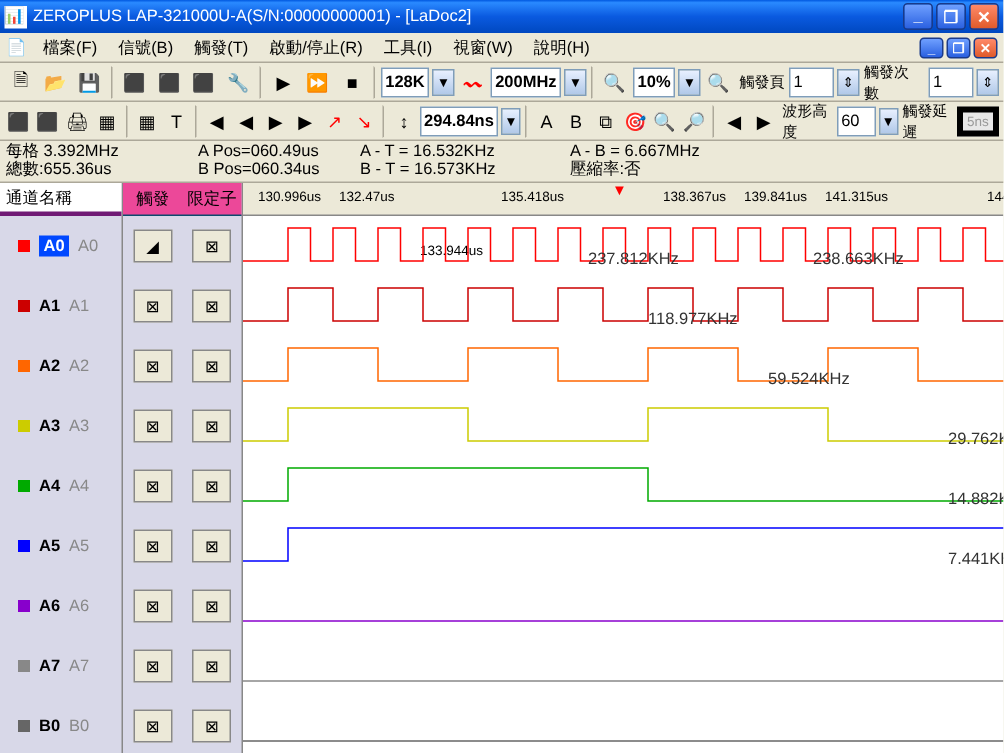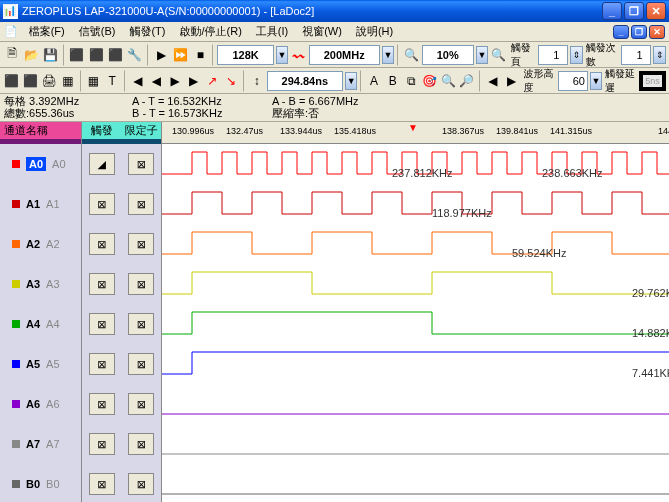--- a/index.html
+++ b/index.html
@@ -7,35 +7,35 @@
 .titlebar{height:22px;background:linear-gradient(#0058e0,#2a8aff 8%,#0a5ae0 50%,#0048c0);color:#fff;display:flex;align-items:center;padding:0 3px}
 .titlebar .icon{width:15px;height:15px;background:#fff;margin-right:4px}
 .win-btns{margin-left:auto;display:flex;gap:2px}
 .win-btn{width:20px;height:18px;border:1px solid #1a3a8a;border-radius:3px;background:linear-gradient(#6fa0ff,#2a60e0);color:#fff;display:flex;align-items:center;justify-content:center;font-weight:bold}
 .win-btn.close{background:linear-gradient(#ff8a6a,#e05a2a)}
 .menubar{height:20px;background:#ece9d8;display:flex;align-items:center;padding:0 4px;border-bottom:1px solid #aca899}
 .menuitem{padding:2px 7px}
 .toolbar{height:26px;background:#ece9d8;display:flex;align-items:center;padding:1px 3px;border-bottom:1px solid #aca899;gap:1px}
 .tb{width:22px;height:22px;border:1px solid transparent;display:flex;align-items:center;justify-content:center;font-size:12px}
 .tb.split{border-left:1px solid #aca899;width:0;margin:0 2px}
-.combo{height:20px;border:1px solid #7f9db9;background:#fff;padding:0 14px;display:inline-flex;align-items:center}
+.combo{height:20px;border:1px solid #7f9db9;background:#fff;padding:0 2px;display:inline-flex;align-items:center}
 .combo.sel{font-weight:bold}
 .arrow{width:15px;height:18px;border:1px solid #7f9db9;background:linear-gradient(#e8f0ff,#b0c8e8);margin-left:1px;display:flex;align-items:center;justify-content:center;font-size:9px}
 .infobar{height:28px;background:#ece9d8;display:flex;border-bottom:1px solid #aca899;font-size:10px}
 .infobar>div{padding:1px 4px;line-height:12px}
 .main{display:flex;height:406px}
 .left{width:82px;background:#d8d8e8;border-right:1px solid #888}
-.left-head{height:22px;background:#ec4899;border-bottom:5px solid #701a75;display:flex;align-items:center;padding-left:4px}
+.left-head{height:22px;background:#ffffff;border-bottom:3px solid #701a75;display:flex;align-items:center;padding-left:4px}
 .ch-row{height:40px;display:flex;align-items:center;gap:6px;padding-left:12px}
 .ch-row .cbox{width:8px;height:8px}
 .ch-name{font-weight:bold}
 .ch-name2{color:#888}
 .mid{width:80px;background:#d8d8e8;border-right:1px solid #888;display:flex}
 .mid-col{width:40px}
-.mid-head{height:22px;background:#5eead4;border-bottom:5px solid #0c4a6e;display:flex;align-items:center;justify-content:center}
+.mid-head{height:22px;background:#ec4899;border-bottom:1px solid #0c4a6e;display:flex;align-items:center;justify-content:center}
 .mid-cell{height:40px;display:flex;align-items:center;justify-content:center}
 .btn-sq{width:26px;height:22px;border:1px solid #888;background:#ece9d8;display:flex;align-items:center;justify-content:center}
 .wave{flex:1;background:#fff;position:relative;overflow:hidden}
 .ruler{height:22px;background:#ece9d8;position:relative;border-bottom:1px solid #888}
 .ruler .tick{position:absolute;font-size:9px;top:4px}
 .marker{position:absolute;top:0;font-size:10px;color:red}
 .trace{position:absolute;left:0;right:0;height:40px}
 .trace svg{width:100%;height:100%;overflow:visible}
 .freq-label{position:absolute;font-size:11px;color:#333}
 .lbl{font-size:10px;margin:0 2px}
@@ -136,20 +136,24 @@
     <div class="arrow">▼</div>
   <span class="lbl">觸發延遲</span>
   <div class="btn5">5ns</div>
 </div>
 
 <div class="infobar">
   <div style="width:128px">
       <div>每格 3.392MHz</div>
       <div>總數:655.36us</div>
     </div>
+  <div style="width:108px">
+      <div>A Pos=060.49us</div>
+      <div>B Pos=060.34us</div>
+    </div>
   <div style="width:140px">
       <div>A - T = 16.532KHz</div>
       <div>B - T = 16.573KHz</div>
     </div>
   <div style="width:120px">
       <div>A - B = 6.667MHz</div>
       <div>壓縮率:否</div>
     </div>
 </div>
 
@@ -268,21 +272,21 @@
             <div class="btn-sq">⊠</div>
           </div>
         </div>
     </div>
   </div>
   <div class="wave">
     <div class="ruler">
       <div id="ruler-ticks">
           <span class="tick" style="left: 10px;">130.996us</span>
           <span class="tick" style="left: 64px;">132.47us</span>
-          <span class="tick" style="left: 118px;">133.944us</span>
+          <span class="tick" style="left: 118px; margin-top: 36px;">133.944us</span>
           <span class="tick" style="left: 172px;">135.418us</span>
           <span class="tick" style="left: 226px;"></span>
           <span class="tick" style="left: 280px;">138.367us</span>
           <span class="tick" style="left: 334px;">139.841us</span>
           <span class="tick" style="left: 388px;">141.315us</span>
           <span class="tick" style="left: 442px;"></span>
           <span class="tick" style="left: 496px;">144.2</span>
         </div>
       <div class="marker" style="left:246px;color:red">▼</div>
     </div>

